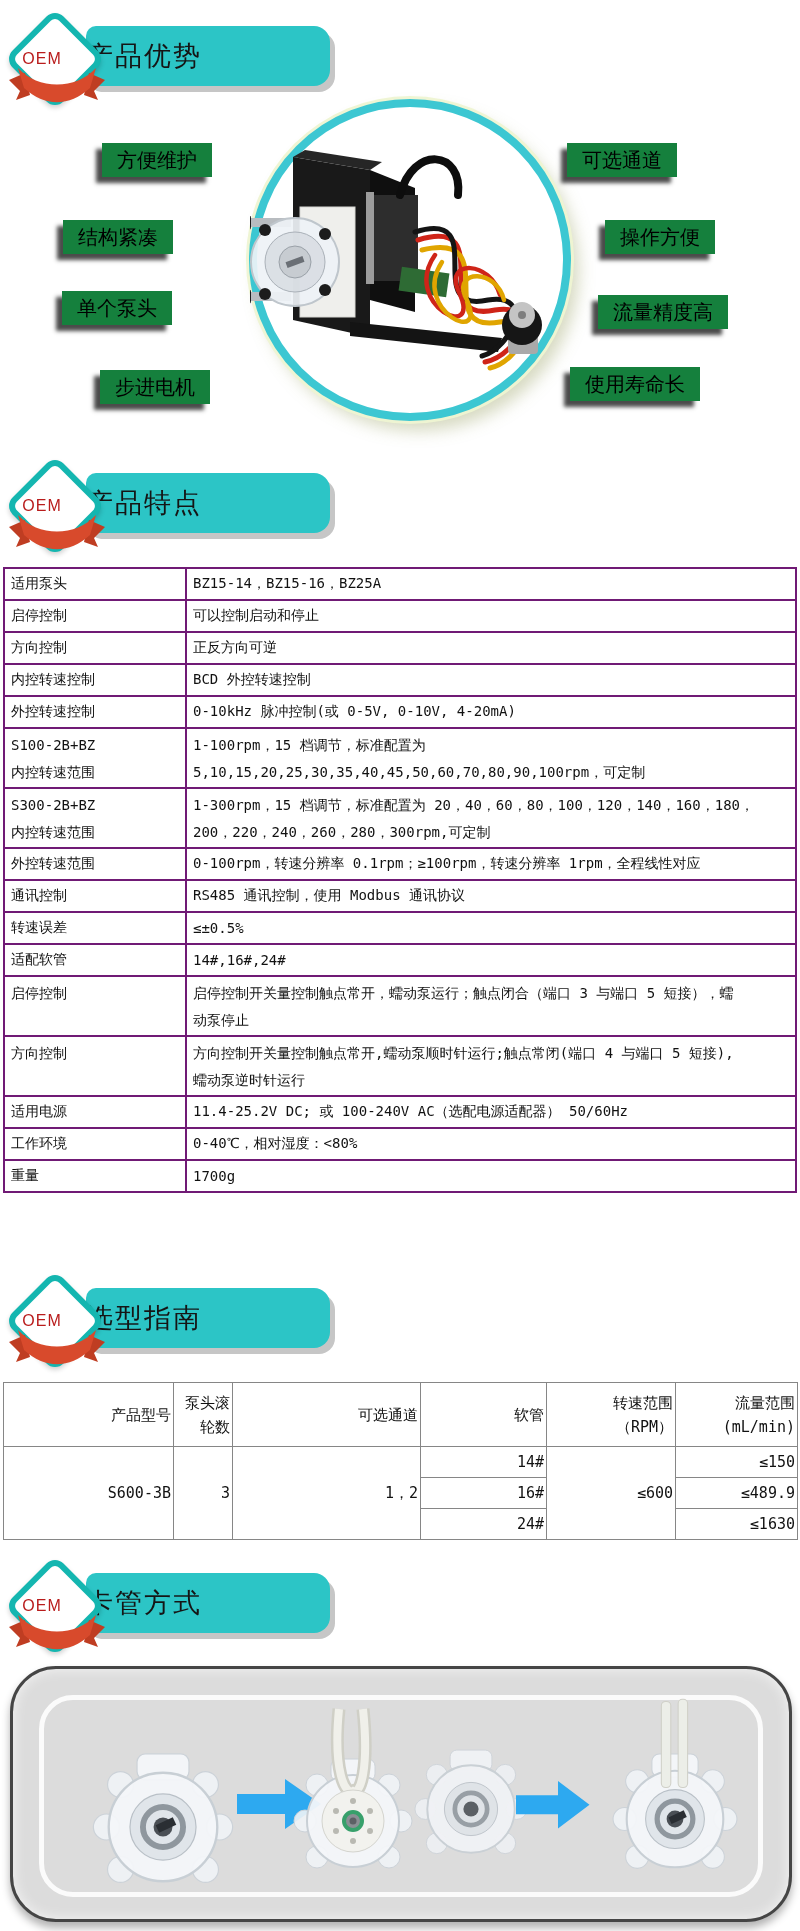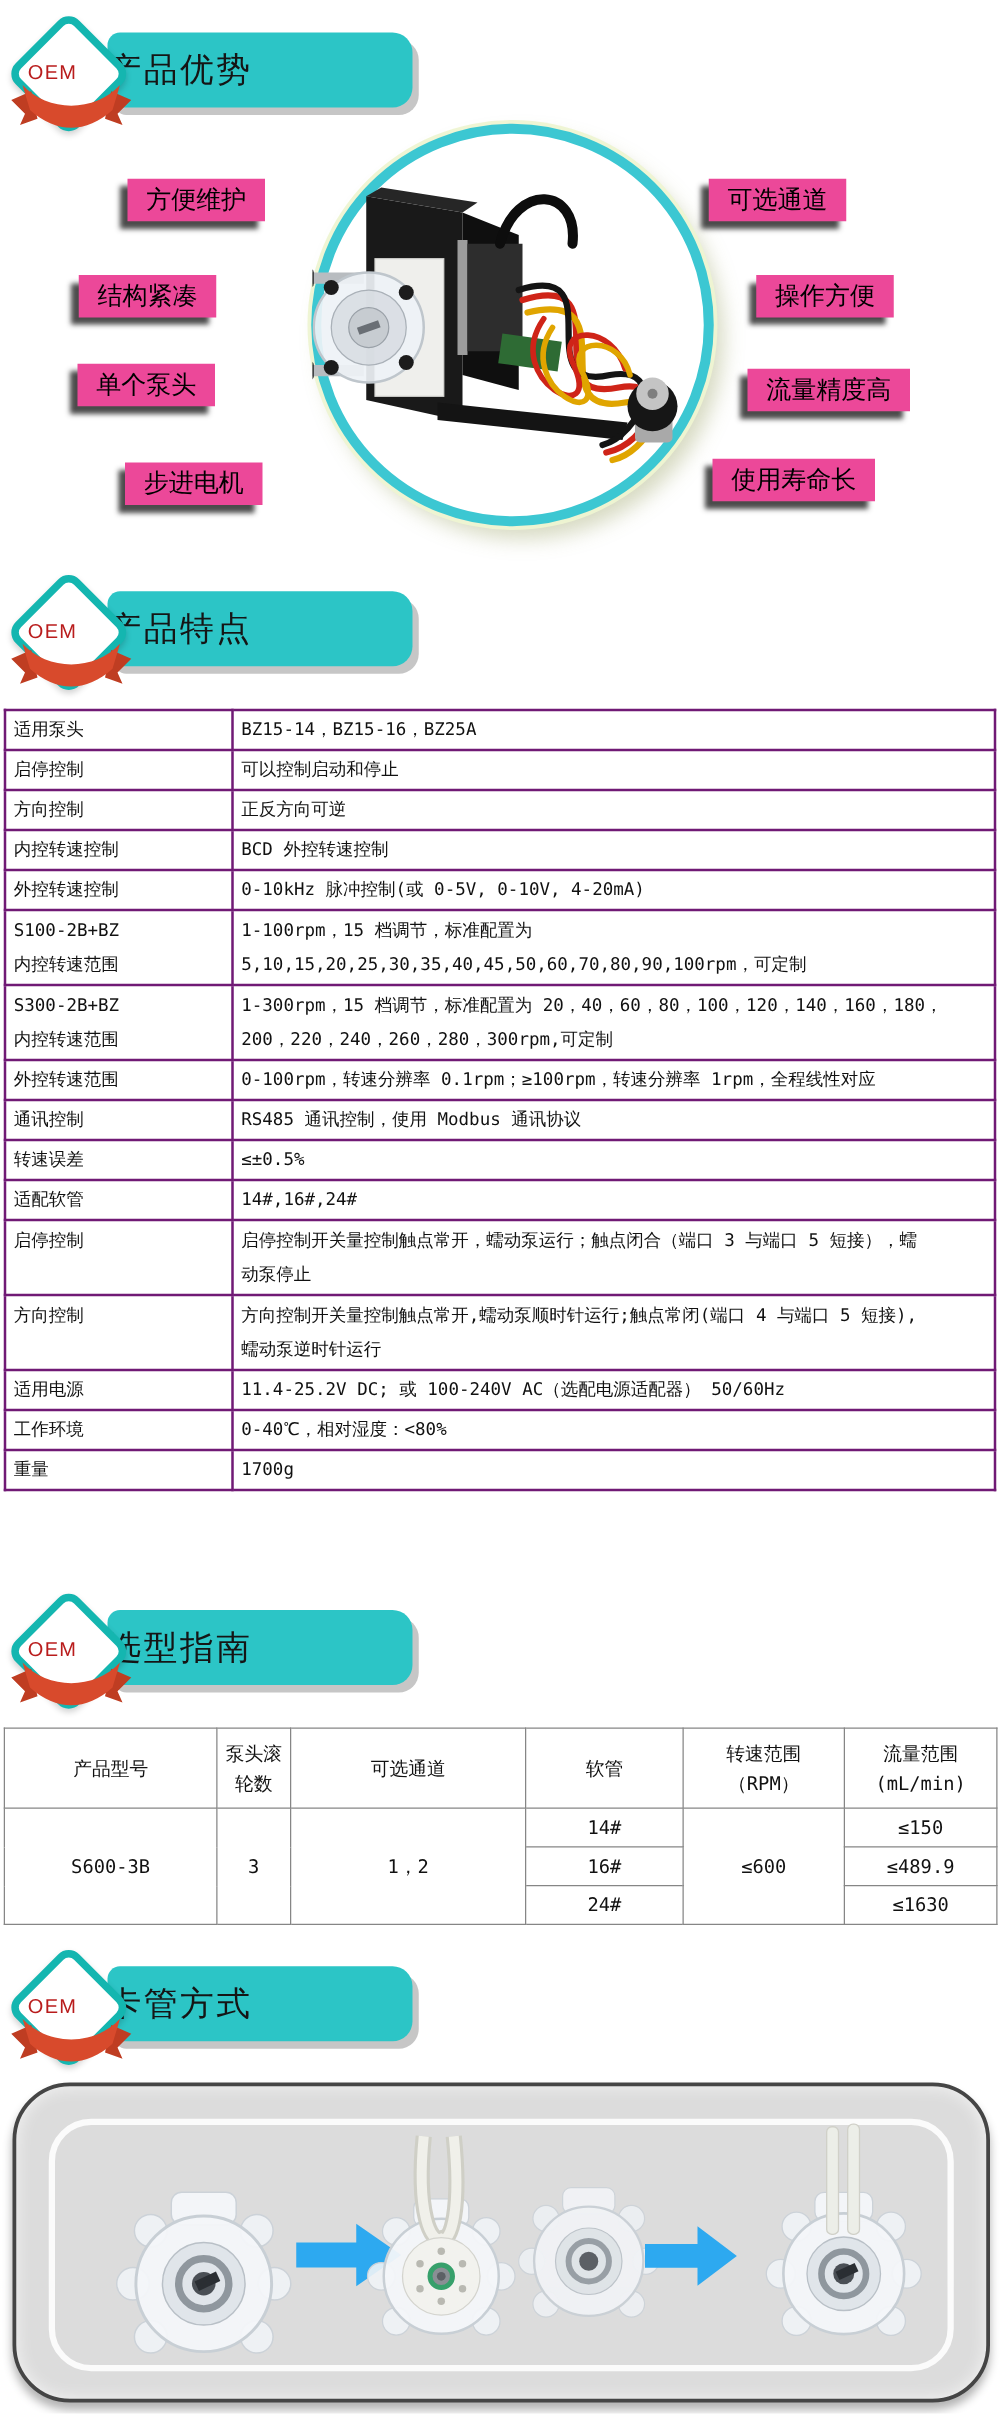--- a/index.html
+++ b/index.html
@@ -17,38 +17,38 @@
            box-shadow:2px 2px 5px rgba(0,0,0,.18);}
   .oem{position:absolute;left:0;top:13px;width:72px;height:72px;display:flex;align-items:center;
        justify-content:center;font-size:16px;color:#b91c1c;z-index:5;letter-spacing:1px;}
   .ribbon{position:absolute;left:-1px;top:54px;width:104px;height:46px;z-index:4;}
 
   
   .hero-ring{position:absolute;left:249px;top:99px;width:306px;height:306px;border-radius:50%;
              border:8px solid #3cc7d2;background:#ffffff;
              box-shadow:0 0 0 3px rgba(238,244,210,.95), 8px 10px 16px rgba(140,150,80,.35);}
   .hero-art{position:absolute;left:250px;top:100px;width:330px;height:330px;z-index:2;}
-  .feature-label{position:absolute;background:#ec4899;color:#000;font-size:20px;line-height:1;
+  .feature-label{position:absolute;background:#15803d;color:#000;font-size:20px;line-height:1;
                  padding:7px 15px;white-space:nowrap;z-index:3;
                  box-shadow:-6px 6px 4px rgba(55,55,55,.9);}
 
   
   table{border-collapse:collapse;}
   .spec-table{position:absolute;left:3px;top:567px;width:794px;
               font-family:"DejaVu Sans Mono",monospace;font-size:14px;color:#111;table-layout:fixed;}
   .spec-table td{border:2px solid #701a75;padding:1px 6px;vertical-align:middle;overflow:hidden;}
   .spec-table td.k{width:168px;}
   .spec-table tr.s{height:32px;}
   .spec-table tr.d{height:60px;}
   .spec-table tr.d td{vertical-align:top;padding-top:3px;}
   .spec-table tr.d td div{line-height:27px;}
   .spec-table td div{white-space:nowrap;}
 
   
-  .sel-table{position:absolute;left:3px;top:1382px;width:794px;text-align:center;
+  .sel-table{position:absolute;left:3px;top:1382px;width:794px;text-align:right;
              font-family:"DejaVu Sans Mono",monospace;font-size:15px;color:#111;table-layout:fixed;}
   .sel-table th,.sel-table td{border:1px solid #868686;font-weight:normal;padding:0 2px;}
   .sel-table thead tr{height:64px;}
   .sel-table tbody tr{height:31px;}
   .sel-table th div{line-height:24px;}
 
   
   .clamp-panel{position:absolute;left:10px;top:1666px;width:776px;height:250px;background:#dcdcdc;
                border:3px solid #454545;border-radius:46px;
                box-shadow:0 6px 8px rgba(0,0,0,.30), inset 0 0 14px rgba(255,255,255,.7);}

